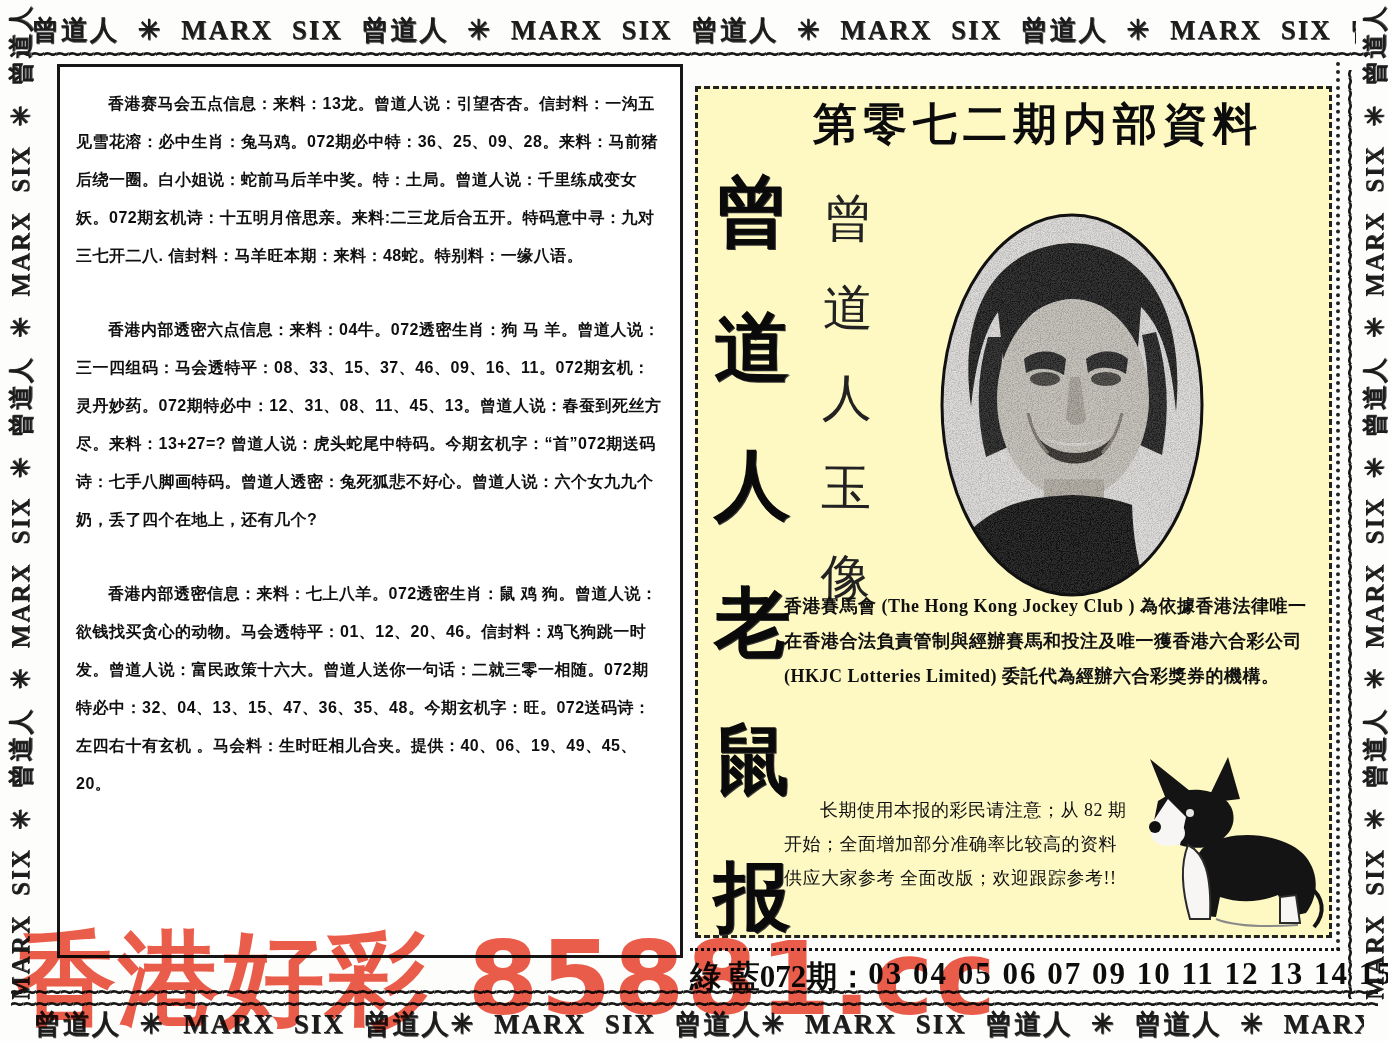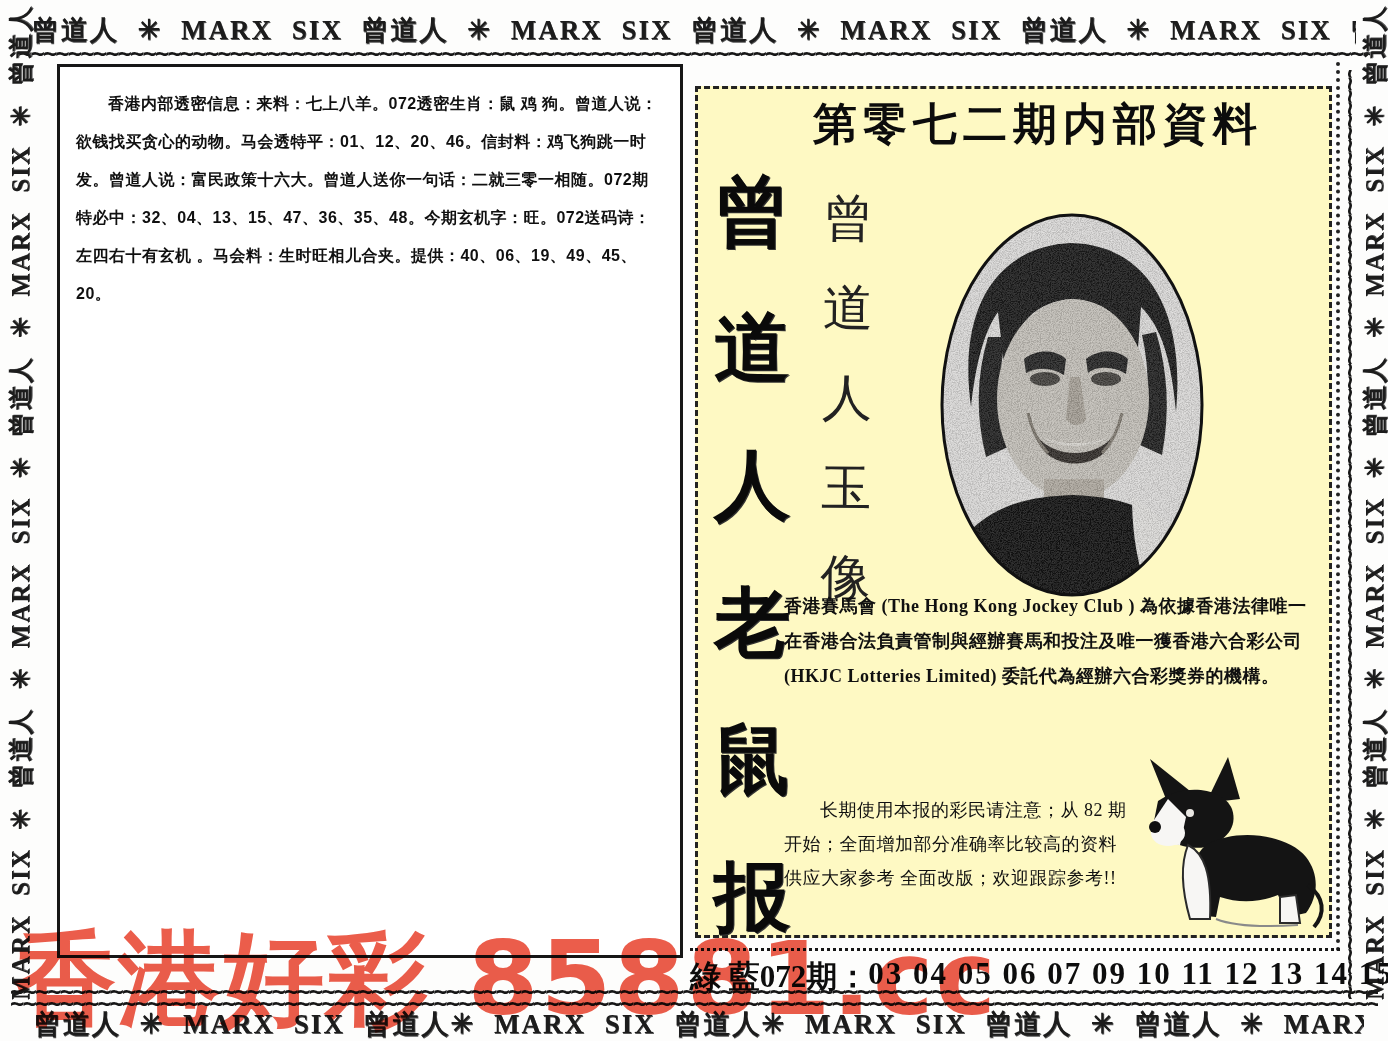--- a/index.html
+++ b/index.html
@@ -91,20 +91,22 @@
 <div class="abs wave rot-strip" style="left:1344px;top:1000px;width:930px;height:13px;">~~~~~~~~~~~~~~~~~~~~~~~~~~~~~~~~~~~~~~~~~~~~~~~~~~~~~~~~~~~~~~~~~~~~~~~~~~~~~~~~~~~~~~~~~~~~~~~</div>
 <div class="abs border-text rot-strip" style="left:1358px;top:1000px;font-size:25px;">MARX SIX ✳ 曾道人 ✳ MARX SIX ✳ 曾道人 ✳ MARX SIX ✳ 曾道人 X</div>
 
 <div class="abs wave-band" style="left:10px;top:986px;width:1368px;z-index:5;">
   <div class="wave">~~~~~~~~~~~~~~~~~~~~~~~~~~~~~~~~~~~~~~~~~~~~~~~~~~~~~~~~~~~~~~~~~~~~~~~~~~~~~~~~~~~~~~~~~~~~~~~~~~~~~~~~~~~~~~~~~~~~~~~~~~~~~~~~~~~~~~~~~~~~</div>
   <div class="wave">~~~~~~~~~~~~~~~~~~~~~~~~~~~~~~~~~~~~~~~~~~~~~~~~~~~~~~~~~~~~~~~~~~~~~~~~~~~~~~~~~~~~~~~~~~~~~~~~~~~~~~~~~~~~~~~~~~~~~~~~~~~~~~~~~~~~~~~~~~~~</div>
 </div>
 <div class="abs border-text" style="left:34px;top:1006px;width:1330px;overflow:hidden;">曾道人 ✳ MARX SIX 曾道人✳ MARX SIX 曾道人✳ MARX SIX 曾道人 ✳ 曾道人 ✳ MARX SIX</div>
 
 <div class="abs left-panel">
+  <p>香港赛马会五点信息：来料：13龙。曾道人说：引望杏杏。信封料：一沟五见雪花溶：必中生肖：兔马鸡。072期必中特：36、25、09、28。来料：马前猪后绕一圈。白小姐说：蛇前马后羊中奖。特：土局。曾道人说：千里练成变女妖。072期玄机诗：十五明月倍思亲。来料:二三龙后合五开。特码意中寻：九对三七开二八. 信封料：马羊旺本期：来料：48蛇。特别料：一缘八语。</p>
+  <p>香港内部透密六点信息：来料：04牛。072透密生肖：狗 马 羊。曾道人说：三一四组码：马会透特平：08、33、15、37、46、09、16、11。072期玄机：灵丹妙药。072期特必中：12、31、08、11、45、13。曾道人说：春蚕到死丝方尽。来料：13+27=? 曾道人说：虎头蛇尾中特码。今期玄机字：“首”072期送码诗：七手八脚画特码。曾道人透密：兔死狐悲不好心。曾道人说：六个女九九个奶，丢了四个在地上，还有几个?</p>
   <p>香港内部透密信息：来料：七上八羊。072透密生肖：鼠 鸡 狗。曾道人说：欲钱找买贪心的动物。马会透特平：01、12、20、46。信封料：鸡飞狗跳一时发。曾道人说：富民政策十六大。曾道人送你一句话：二就三零一相随。072期特必中：32、04、13、15、47、36、35、48。今期玄机字：旺。072送码诗：左四右十有玄机 。马会料：生时旺相儿合夹。提供：40、06、19、49、45、20。</p>
 
 </div>
 
 <div class="right-panel">
   <div class="abs rp-title1">第零七二期内部資料</div>
 
   <div class="abs masthead">
     <span>曾</span>
     <span>道</span>

